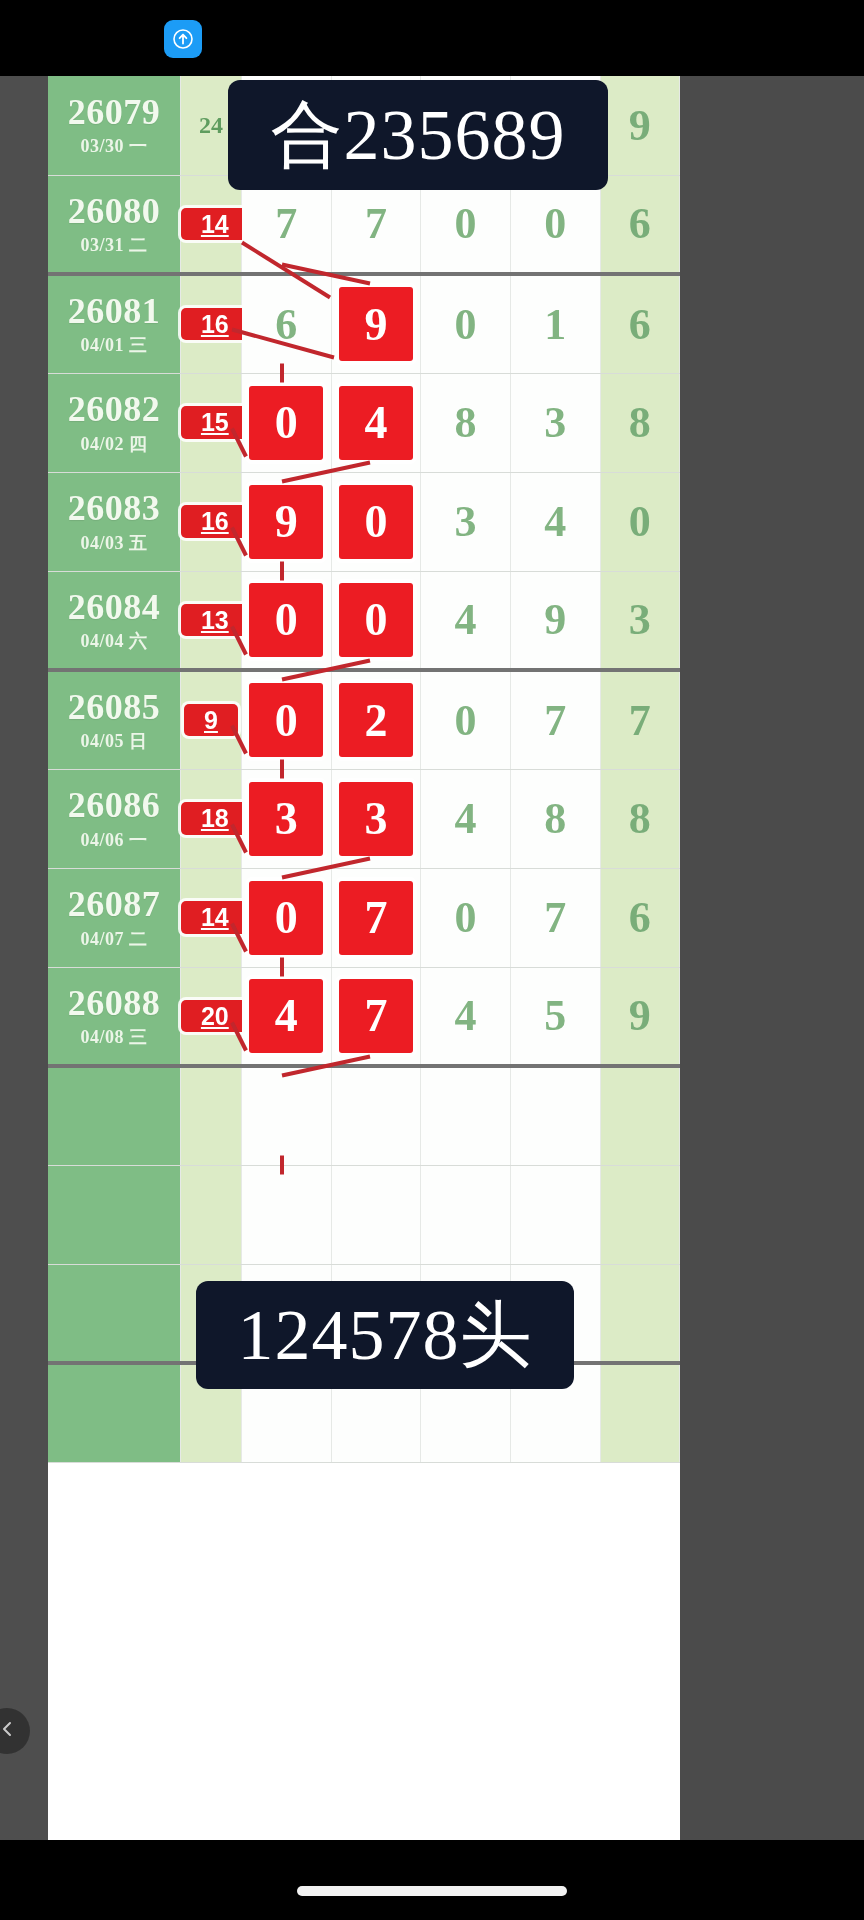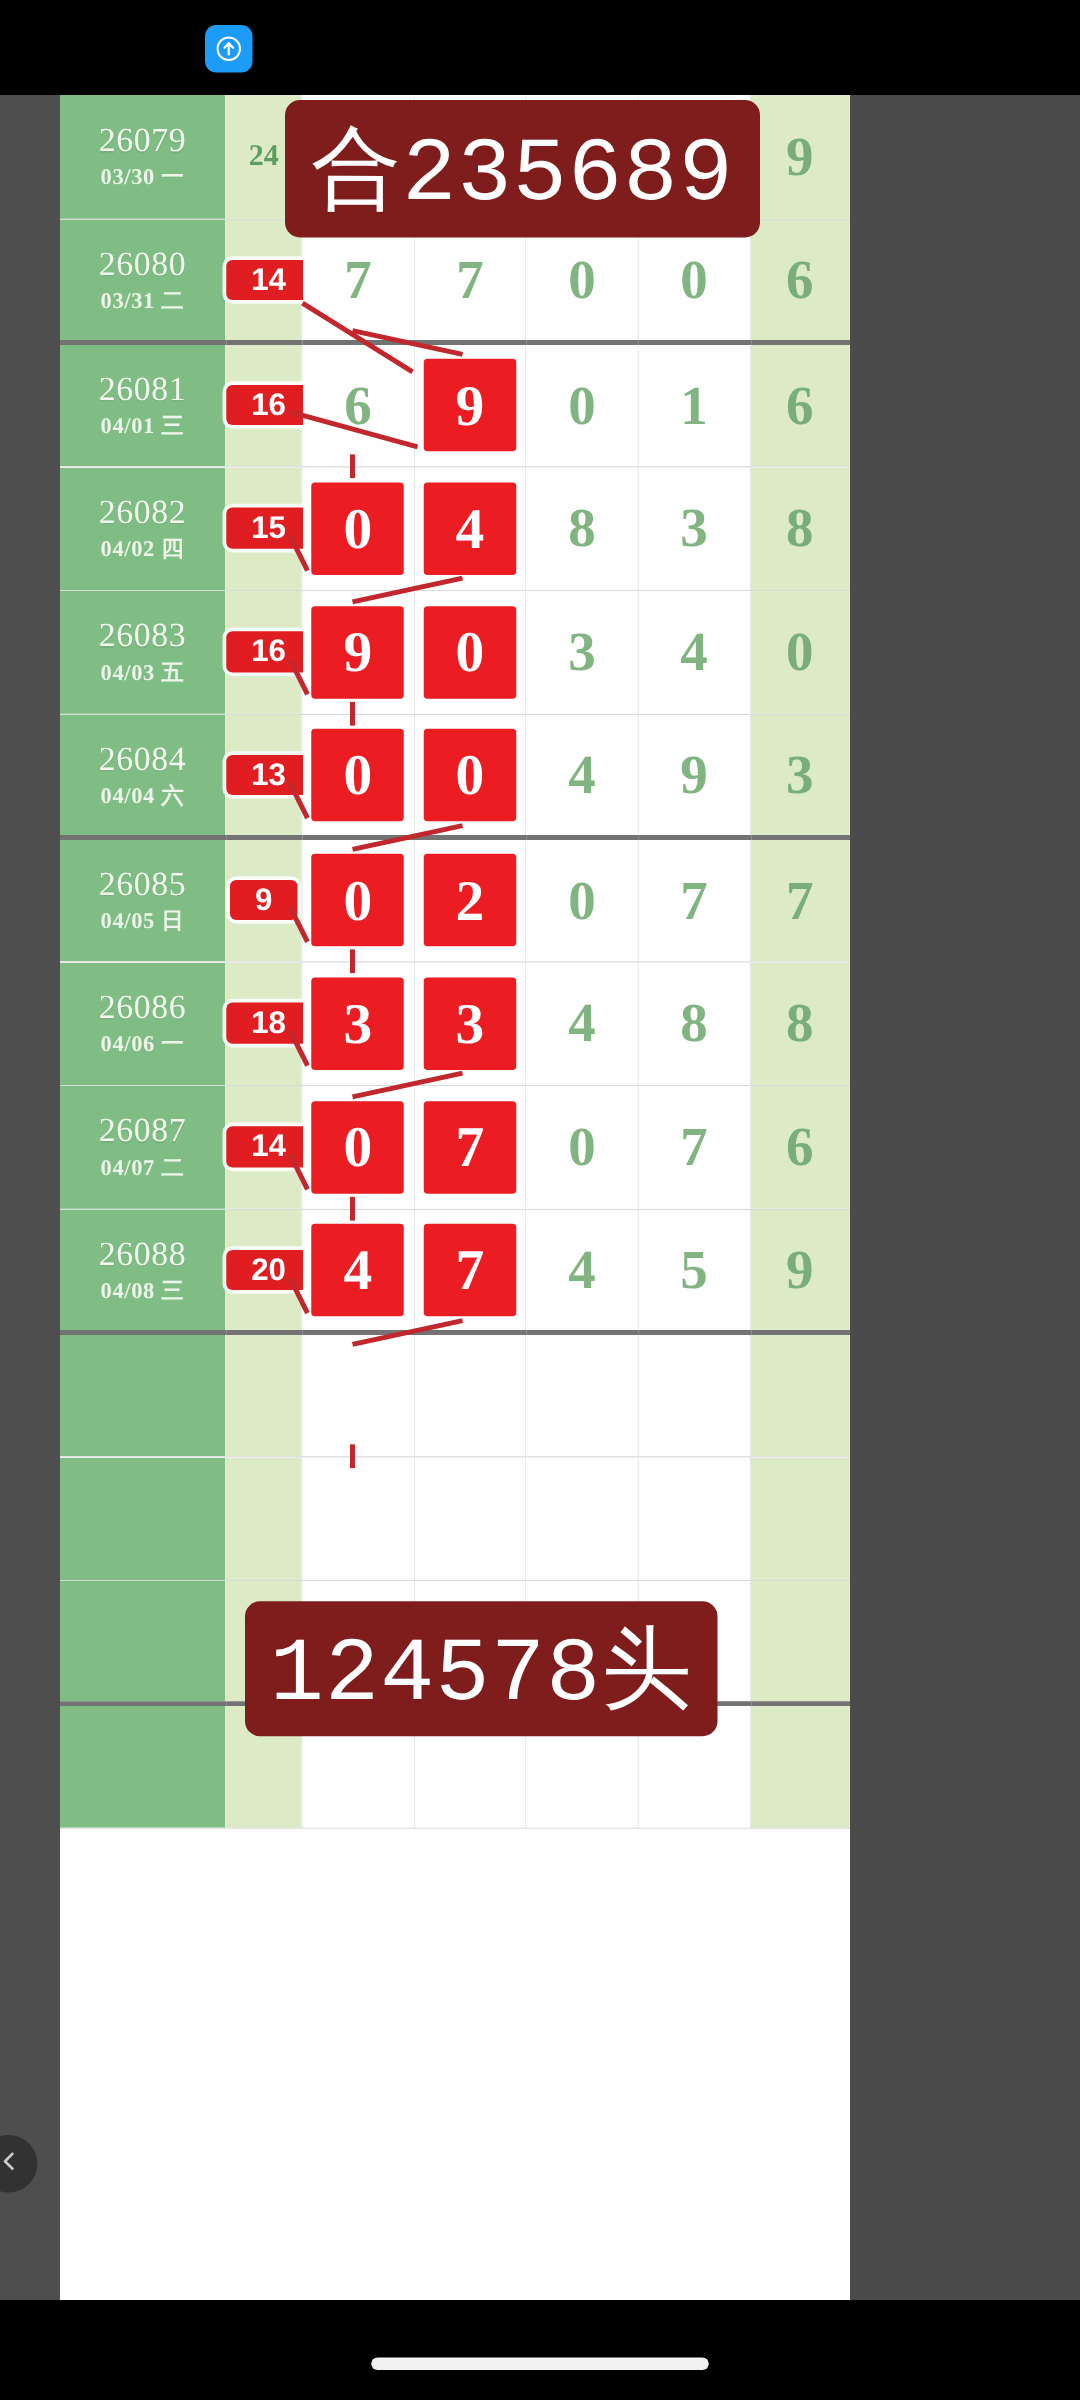--- a/index.html
+++ b/index.html
@@ -98,21 +98,21 @@
   
   td.issue {
     background: #7fbd85;
     color: #f2f9ee;
     border-right: 1px solid #74b07a;
     border-bottom: 1px solid #76b37c;
     padding: 0;
   }
   tr.thick td.issue { border-bottom: 2px solid #6aa771; }
   .issue-no {
-    font-size: 27px; font-weight: 400; letter-spacing: .5px;
+    font-size: 36px; font-weight: 700; letter-spacing: .5px;
     line-height: 1.12; text-shadow: 0 1px 1px rgba(0,0,0,.08);
   }
   .issue-date {
     font-size: 18px; font-weight: 700; letter-spacing: .5px;
     margin-top: 2px; opacity: .95;
   }
 
   
   td.sum {
     background: #dcebc6;
@@ -126,20 +126,21 @@
   .sum-badge {
     display: inline-block;
     min-width: 40px; padding: 3px 20px;
     background: #e01e22;
     color: #fff;
     font-size: 25px; font-weight: 700;
     font-family: "Liberation Sans", sans-serif;
     border-radius: 5px;
     box-shadow: 0 0 0 3px rgba(255,255,255,.85);
     line-height: 1.05;
+    text-decoration: underline;
   }
 
   
   td.dig {
     background: #fdfefd;
     color: #82b482;
     font-size: 44px; font-weight: 700;
     font-family: "Liberation Serif", serif;
   }
   td.dig.hl { padding: 0; }
@@ -170,24 +171,24 @@
   
   #lines {
     position: absolute; left: 48px; top: 0;
     width: 632px; height: 100%;
     pointer-events: none;
   }
 
   
   .banner {
     position: absolute;
-    background: #7f1d1d;
+    background: #0f172a;
     color: #ffffff;
     border-radius: 12px;
-    font-family: Liberation Mono, monospace;
+    font-family: Liberation Serif, serif;
     font-weight: 400;
     display: flex; align-items: center; justify-content: center;
     letter-spacing: 1px;
     white-space: nowrap;
   }
   #banner-top {
     left: 228px; top: 4px;
     width: 380px; height: 110px;
     font-size: 72px;
   }

